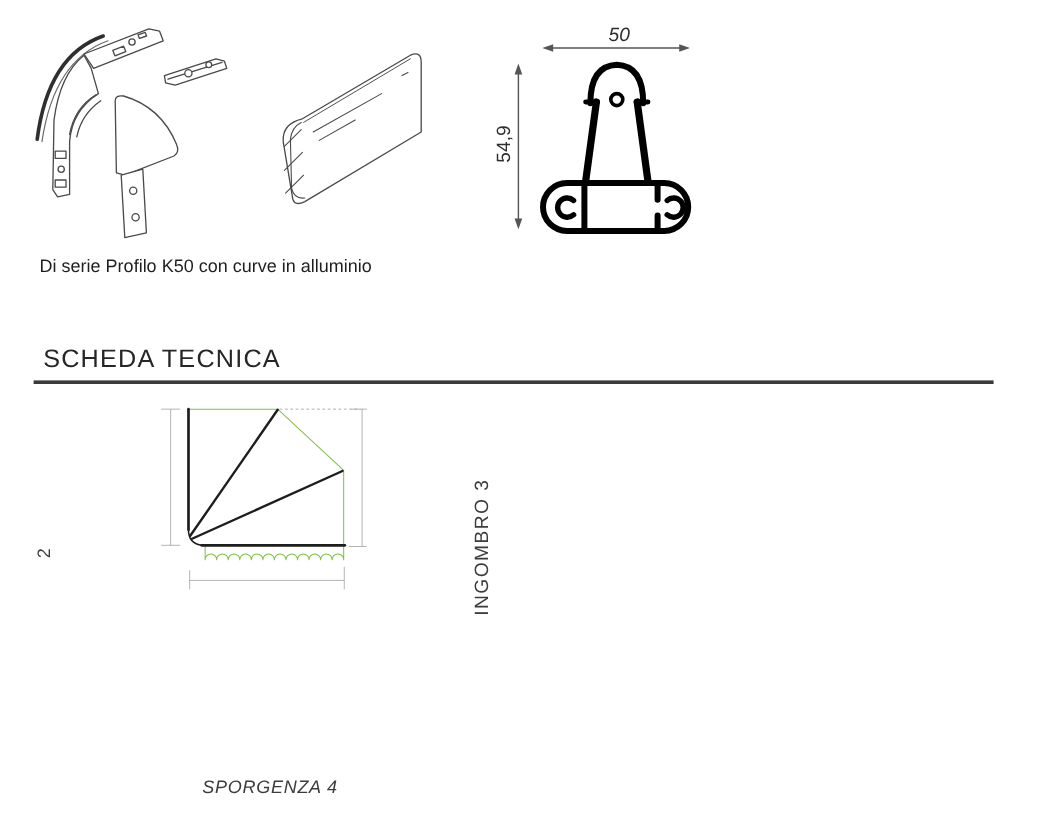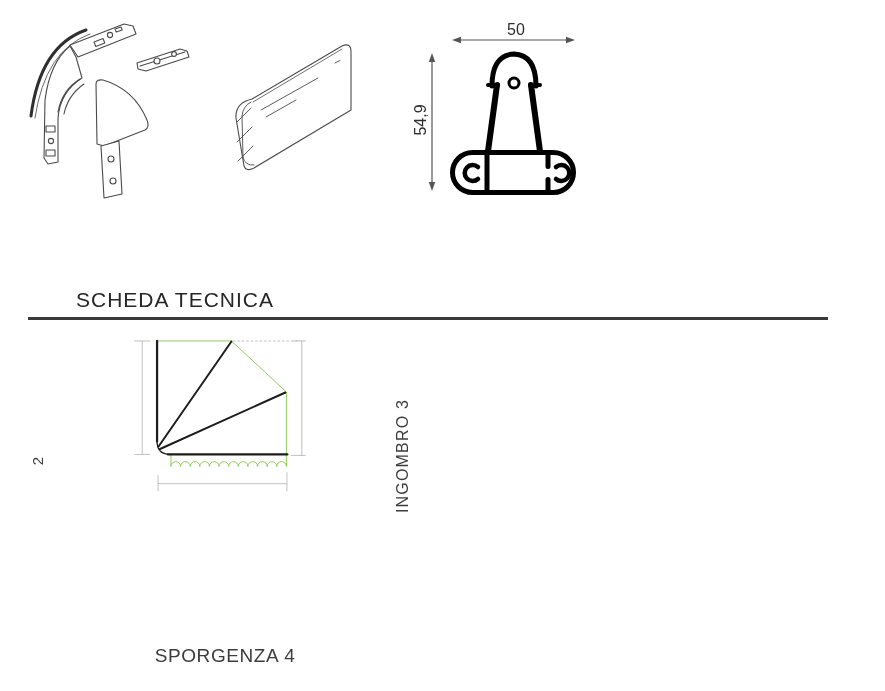--- a/index.html
+++ b/index.html
@@ -5,24 +5,24 @@
   html,body{margin:0;padding:0;background:#fff;}
   #page{
     position:relative;width:885px;height:691px;background:#ffffff;overflow:hidden;
     font-family:"Liberation Sans", sans-serif;color:#222;
   }
   .abs{position:absolute;}
   .caption{font-size:15px;color:#1f1f1f;white-space:nowrap;}
   .caption-lg{font-size:17px;color:#1f1f1f;letter-spacing:0.4px;white-space:nowrap;}
   .dimlabel{font-size:16px;color:#2e2e2e;white-space:nowrap;}
   .rot{transform:translate(-50%,-50%) rotate(-90deg);transform-origin:center center;}
-  .ctr{transform:translate(-50%,-50%);}
-  .heading{font-size:21px;letter-spacing:1px;color:#262626;white-space:nowrap;margin-left:40px;}
+  .ctr{transform:translate(-50%,-50%);font-style:italic;}
+  .heading{font-size:21px;letter-spacing:1px;color:#262626;white-space:nowrap;}
   .rule{background:#3a3a3a;height:2.5px;}
-  .diaglabel{font-size:19px;color:#3c3c3c;letter-spacing:0.6px;white-space:nowrap;}
+  .diaglabel{font-size:15px;color:#3c3c3c;letter-spacing:0.6px;white-space:nowrap;}
   .diaglabel-sm{font-size:15px;color:#3c3c3c;white-space:nowrap;}
   svg{position:absolute;overflow:visible;}
 </style>
 </head>
 <body>
 
 <div id="page">
 
   <svg class="abs" style="left:25px;top:15px;" width="205" height="195" viewBox="25 15 205 195">
     <g fill="none" stroke="#4a4a4a" stroke-width="1.1" stroke-linejoin="round" stroke-linecap="round">
@@ -64,20 +64,21 @@
       <path d="M 237,122 L 251,108" stroke-width="0.9"></path>
       <path d="M 237,142 L 252,127" stroke-width="0.9"></path>
       <path d="M 238,161 L 253,146" stroke-width="0.9"></path>
 
       <path d="M 261,110 L 318,78" stroke-width="0.9"></path>
       <path d="M 266,117 L 296,100" stroke-width="0.9"></path>
       <path d="M 335,63 l 5,-2.5" stroke-width="0.9"></path>
     </g>
   </svg>
 
+  <div class="abs caption" style="left:33px;top:214px;">Di serie Profilo K50 con curve in alluminio</div>
 
   <svg class="abs" style="left:420px;top:18px;" width="165" height="185" viewBox="420 18 165 185">
 
     <g stroke="#555" stroke-width="1.2" fill="#555">
       <line x1="455" y1="40" x2="572" y2="40"></line>
       <polygon points="452,40 461,36.8 461,43.2" stroke="none"></polygon>
       <polygon points="575,40 566,36.8 566,43.2" stroke="none"></polygon>
       <line x1="432" y1="56" x2="432" y2="188"></line>
       <polygon points="432,53 428.8,62 435.2,62" stroke="none"></polygon>
       <polygon points="432,191 428.8,182 435.2,182" stroke="none"></polygon>

